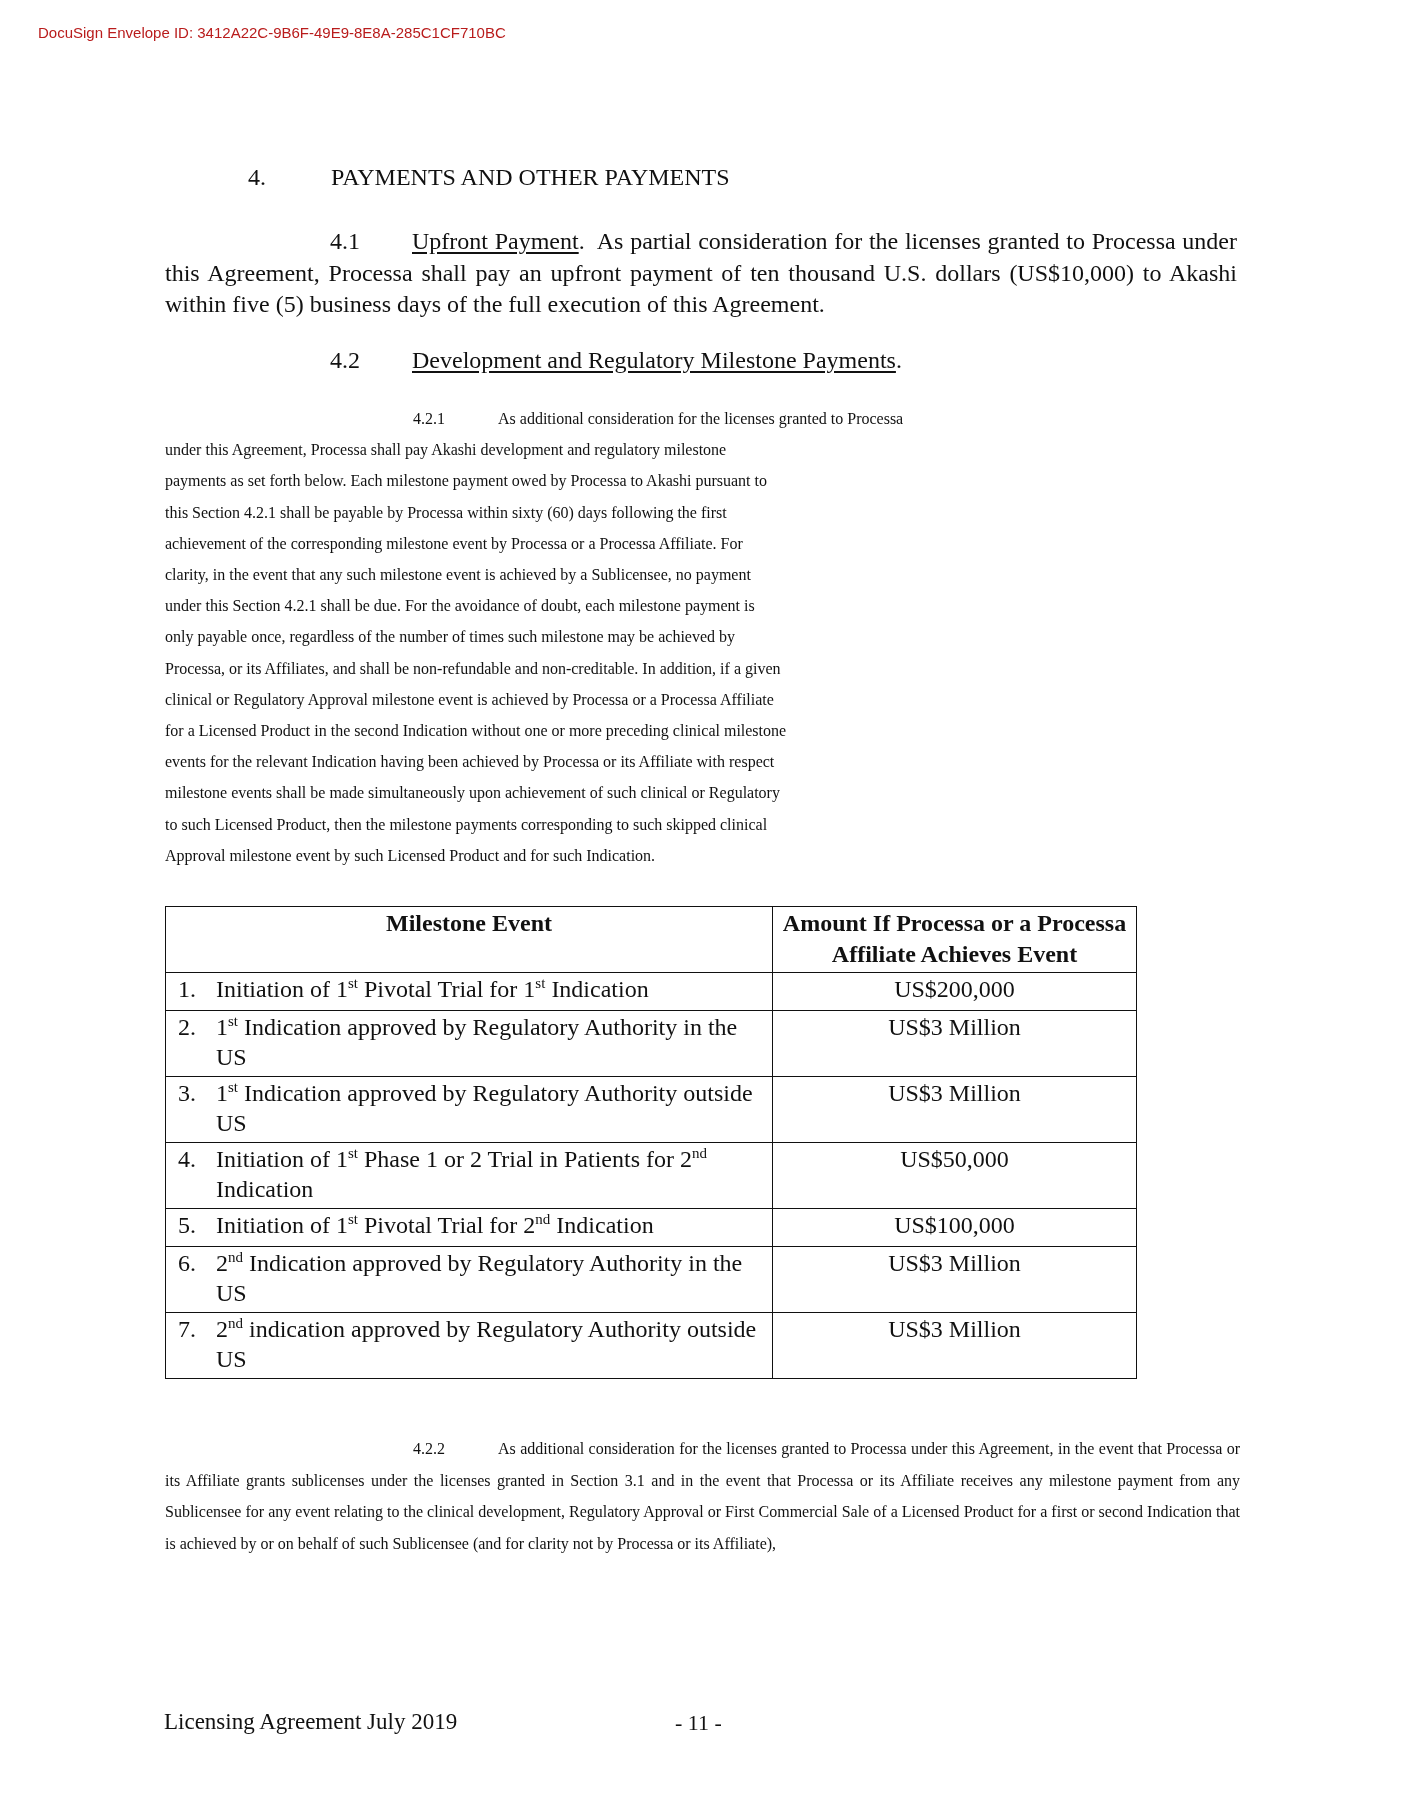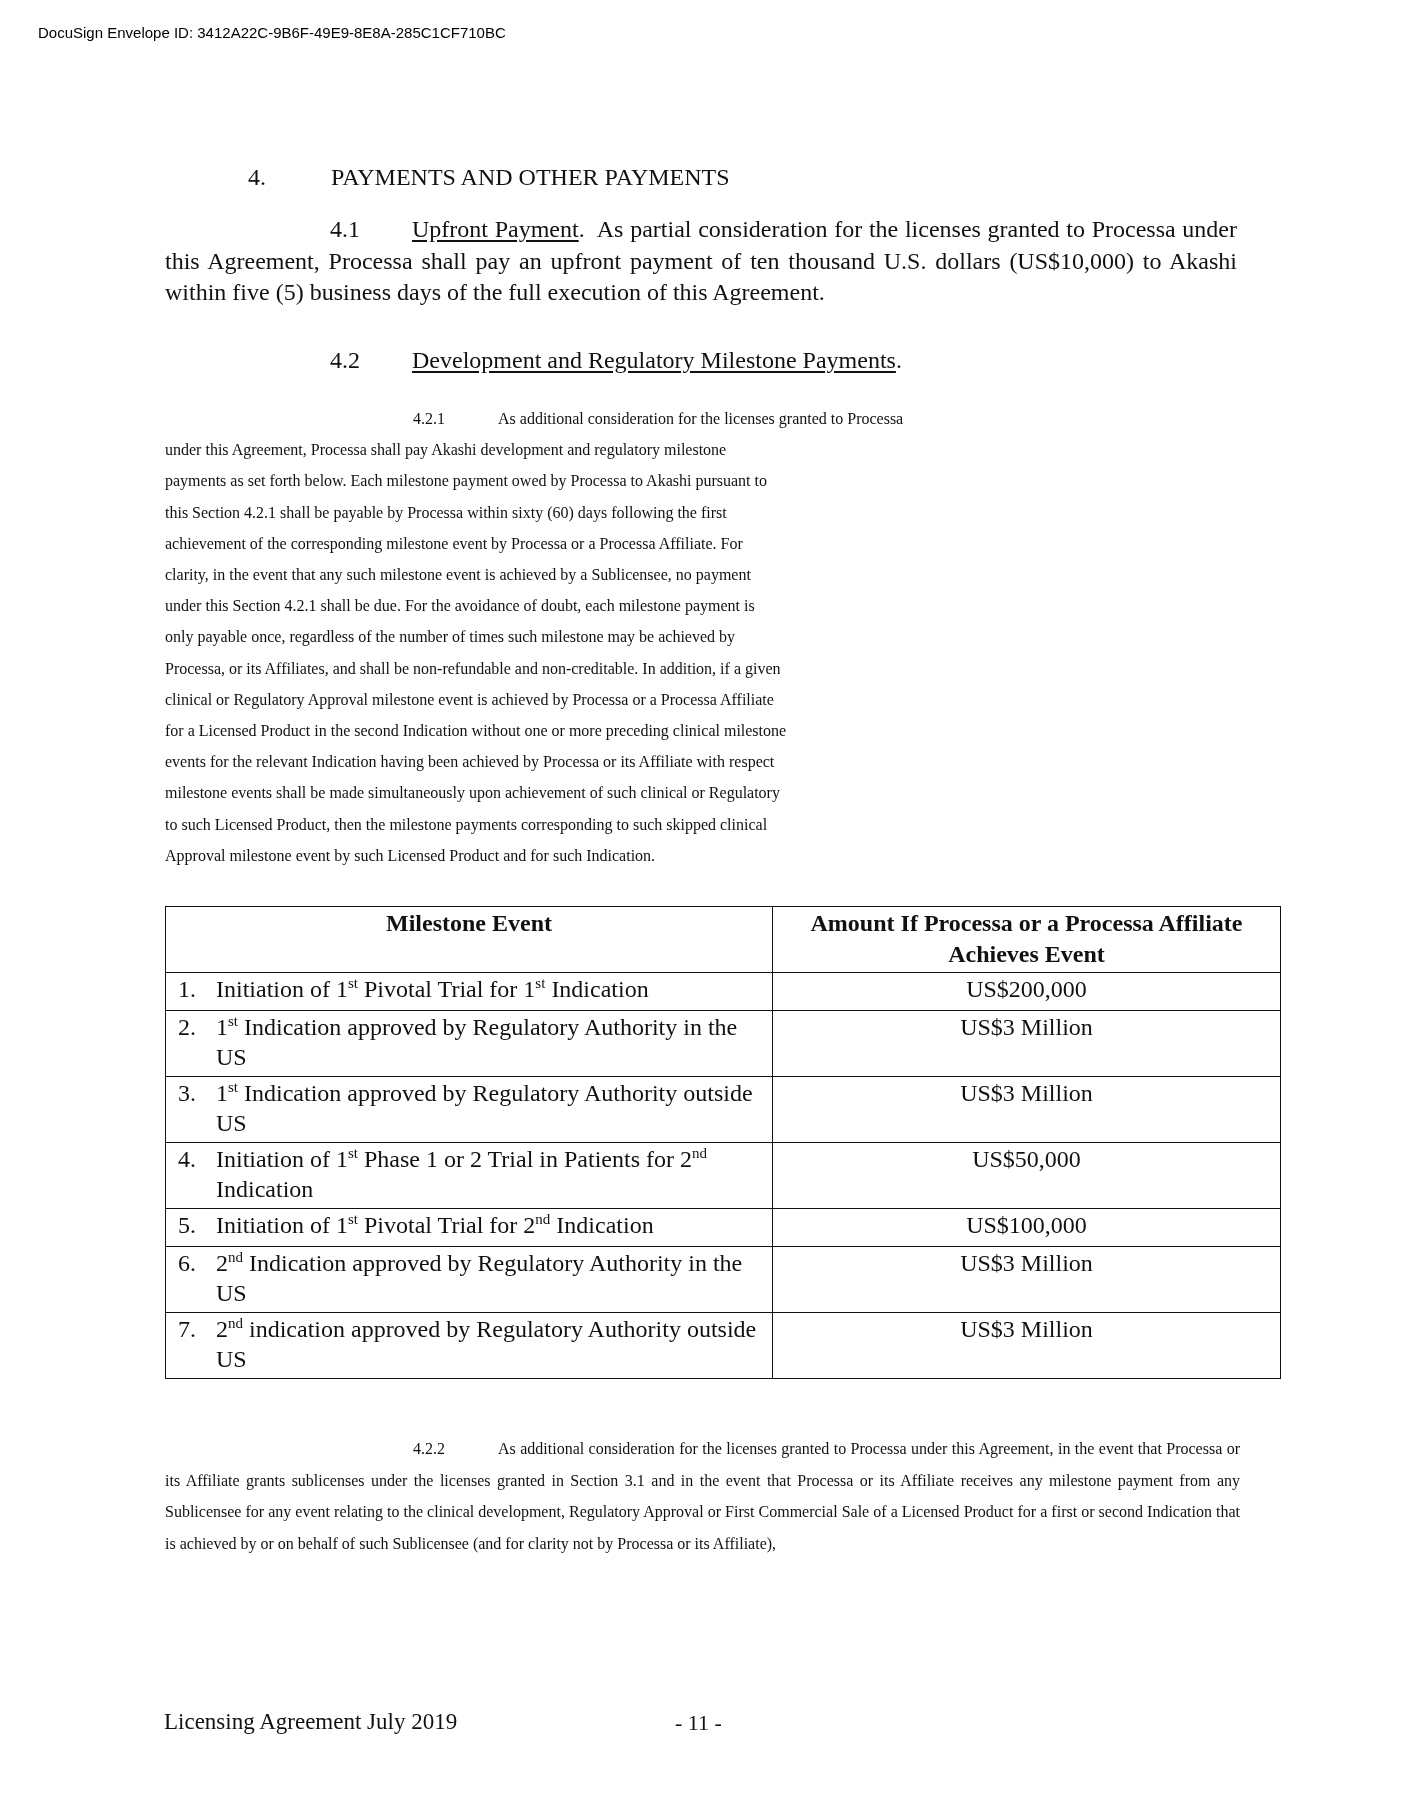--- a/index.html
+++ b/index.html
@@ -1,36 +1,36 @@
 <!DOCTYPE html>
 <html><head>
 <meta charset="utf-8">
 <style>
   html, body { margin: 0; padding: 0; background: #ffffff; }
   body { width: 1401px; height: 1812px; position: relative; overflow: hidden; color: #111; }
   .envelope {
     position: absolute; left: 38px; top: 24px;
-    font-family: "Liberation Sans", sans-serif; font-size: 15px; color: #000000;
+    font-family: "Liberation Sans", sans-serif; font-size: 15px; color: #b91c1c;
   }
   .serif { font-family: "Liberation Serif", serif; }
   .abs { position: absolute; }
   .heading { left: 248px; top: 164px; font-size: 24px; }
   .heading .num { display: inline-block; width: 83px; }
   .para {
     position: absolute; left: 165px; width: 1072px;
     font-family: "Liberation Serif", serif; font-size: 24px; line-height: 31.5px;
   }
   .justify { text-align: justify; text-align-last: left; }
   .indent1 { display: inline-block; margin-left: 165px; width: 82px; }
   .indent2 { display: inline-block; margin-left: 248px; width: 85px; }
   .u { text-decoration: underline; text-underline-offset: 3px; }
   .plain { left: 165px; width: 1075px; font-size: 16px; line-height: 31.3px; font-family: "Liberation Serif", serif; position: absolute; }
 
   table.milestones {
-    position: absolute; left: 165px; top: 906px; width: 1116px;
+    position: absolute; left: 165px; top: 906px; width: 972px;
     border-collapse: collapse; font-family: "Liberation Serif", serif; font-size: 24px;
   }
   table.milestones th, table.milestones td { border: 1.5px solid #111; vertical-align: top; }
   table.milestones th { font-weight: bold; text-align: center; line-height: 31px; padding: 1px 8px 2px 8px; }
   table.milestones td { line-height: 30px; padding: 1px 6px 2px 6px; }
   td.event { width: 594px; }
   td.event .row-inner { display: flex; }
   td.event .idx { width: 38px; flex: 0 0 38px; padding-left: 6px; }
   td.event .txt { flex: 1; }
   td.amount { text-align: center; }
@@ -40,21 +40,21 @@
 </style>
 </head>
 <body>
 
 <div class="envelope">DocuSign Envelope ID: 3412A22C-9B6F-49E9-8E8A-285C1CF710BC</div>
 
 <div class="abs serif heading">
   <span class="num">4.</span><span>PAYMENTS AND OTHER PAYMENTS</span>
 </div>
 
-<div class="para justify" style="top:214px;">
+<div class="para justify" style="top:226px;">
   <span class="indent1">4.1</span><span class="u">Upfront Payment</span><span>.</span><span style="white-space:pre-wrap;">  As partial consideration for the licenses granted to Processa under this Agreement, Processa shall pay an upfront payment of ten thousand U.S. dollars (US$10,000) to Akashi within five (5) business days of the full execution of this Agreement.</span>
 </div>
 
 <div class="para" style="top:345px;">
   <span class="indent1">4.2</span><span class="u">Development and Regulatory Milestone Payments</span><span>.</span>
 </div>
 
 <div class="plain" style="top:403px; line-height:31.2px;">
   <div><span class="indent2">4.2.1</span><span>As additional consideration for the licenses granted to Processa</span></div>
   <div>under this Agreement, Processa shall pay Akashi development and regulatory milestone</div>

